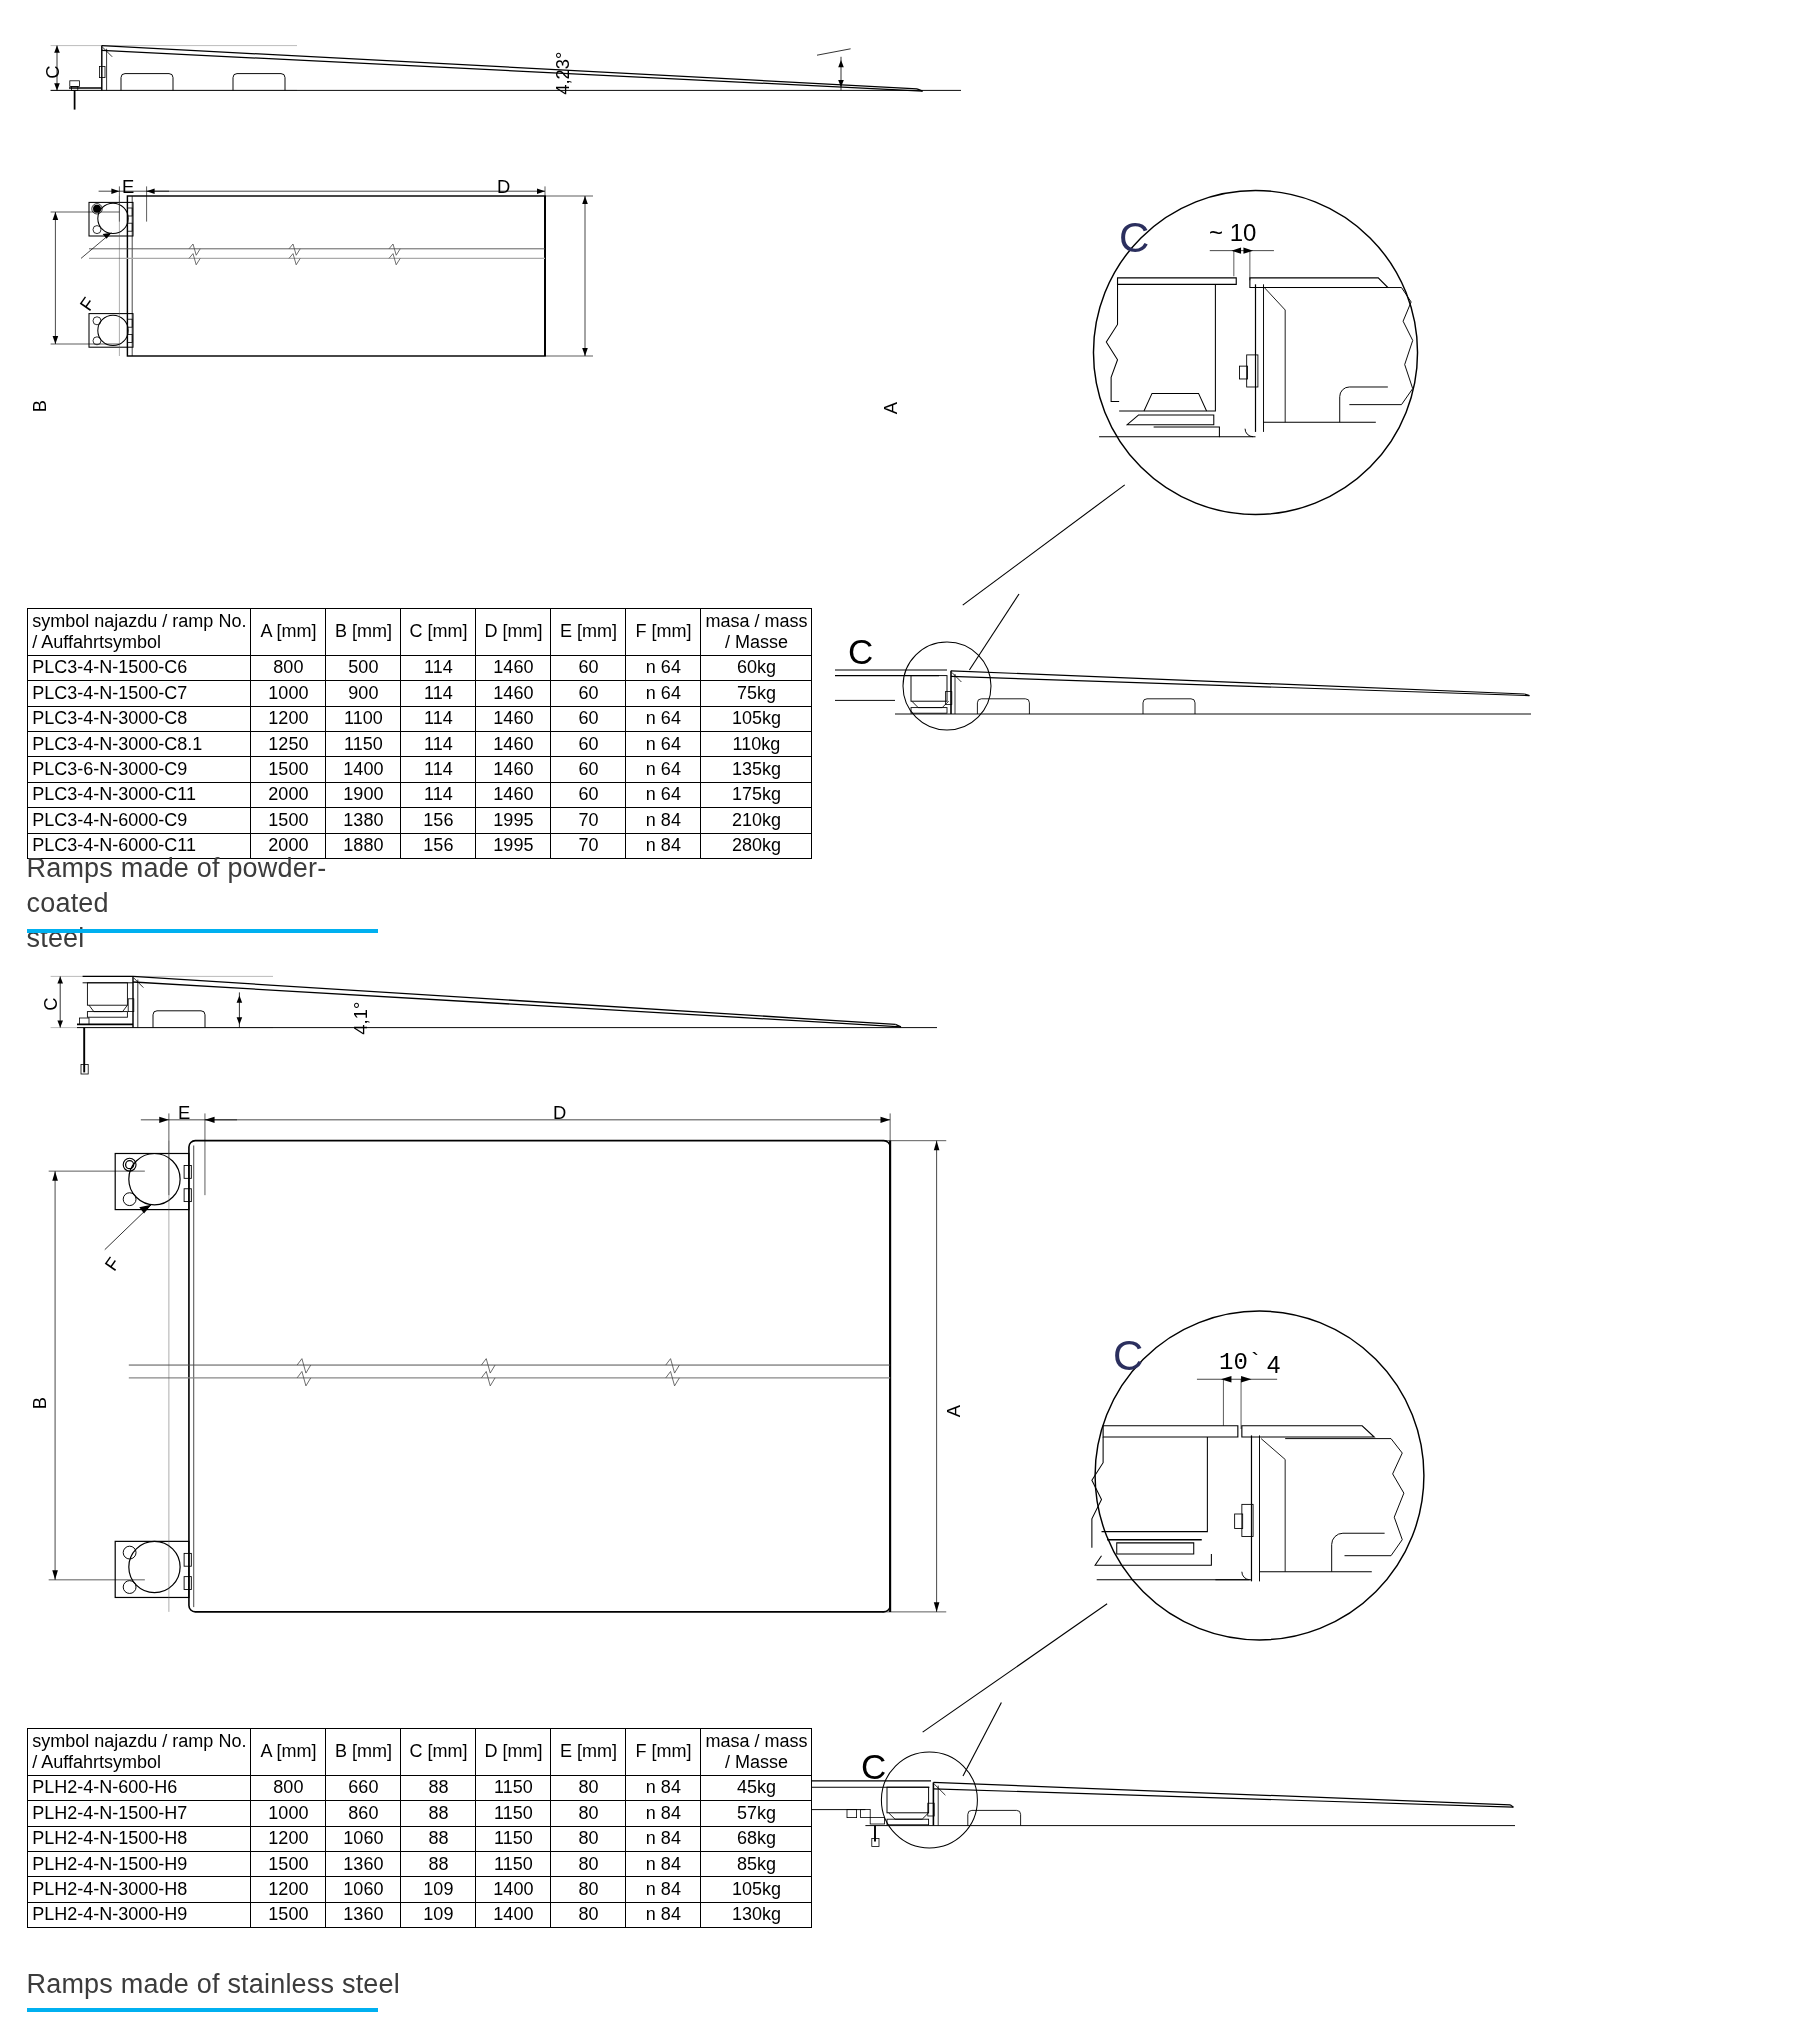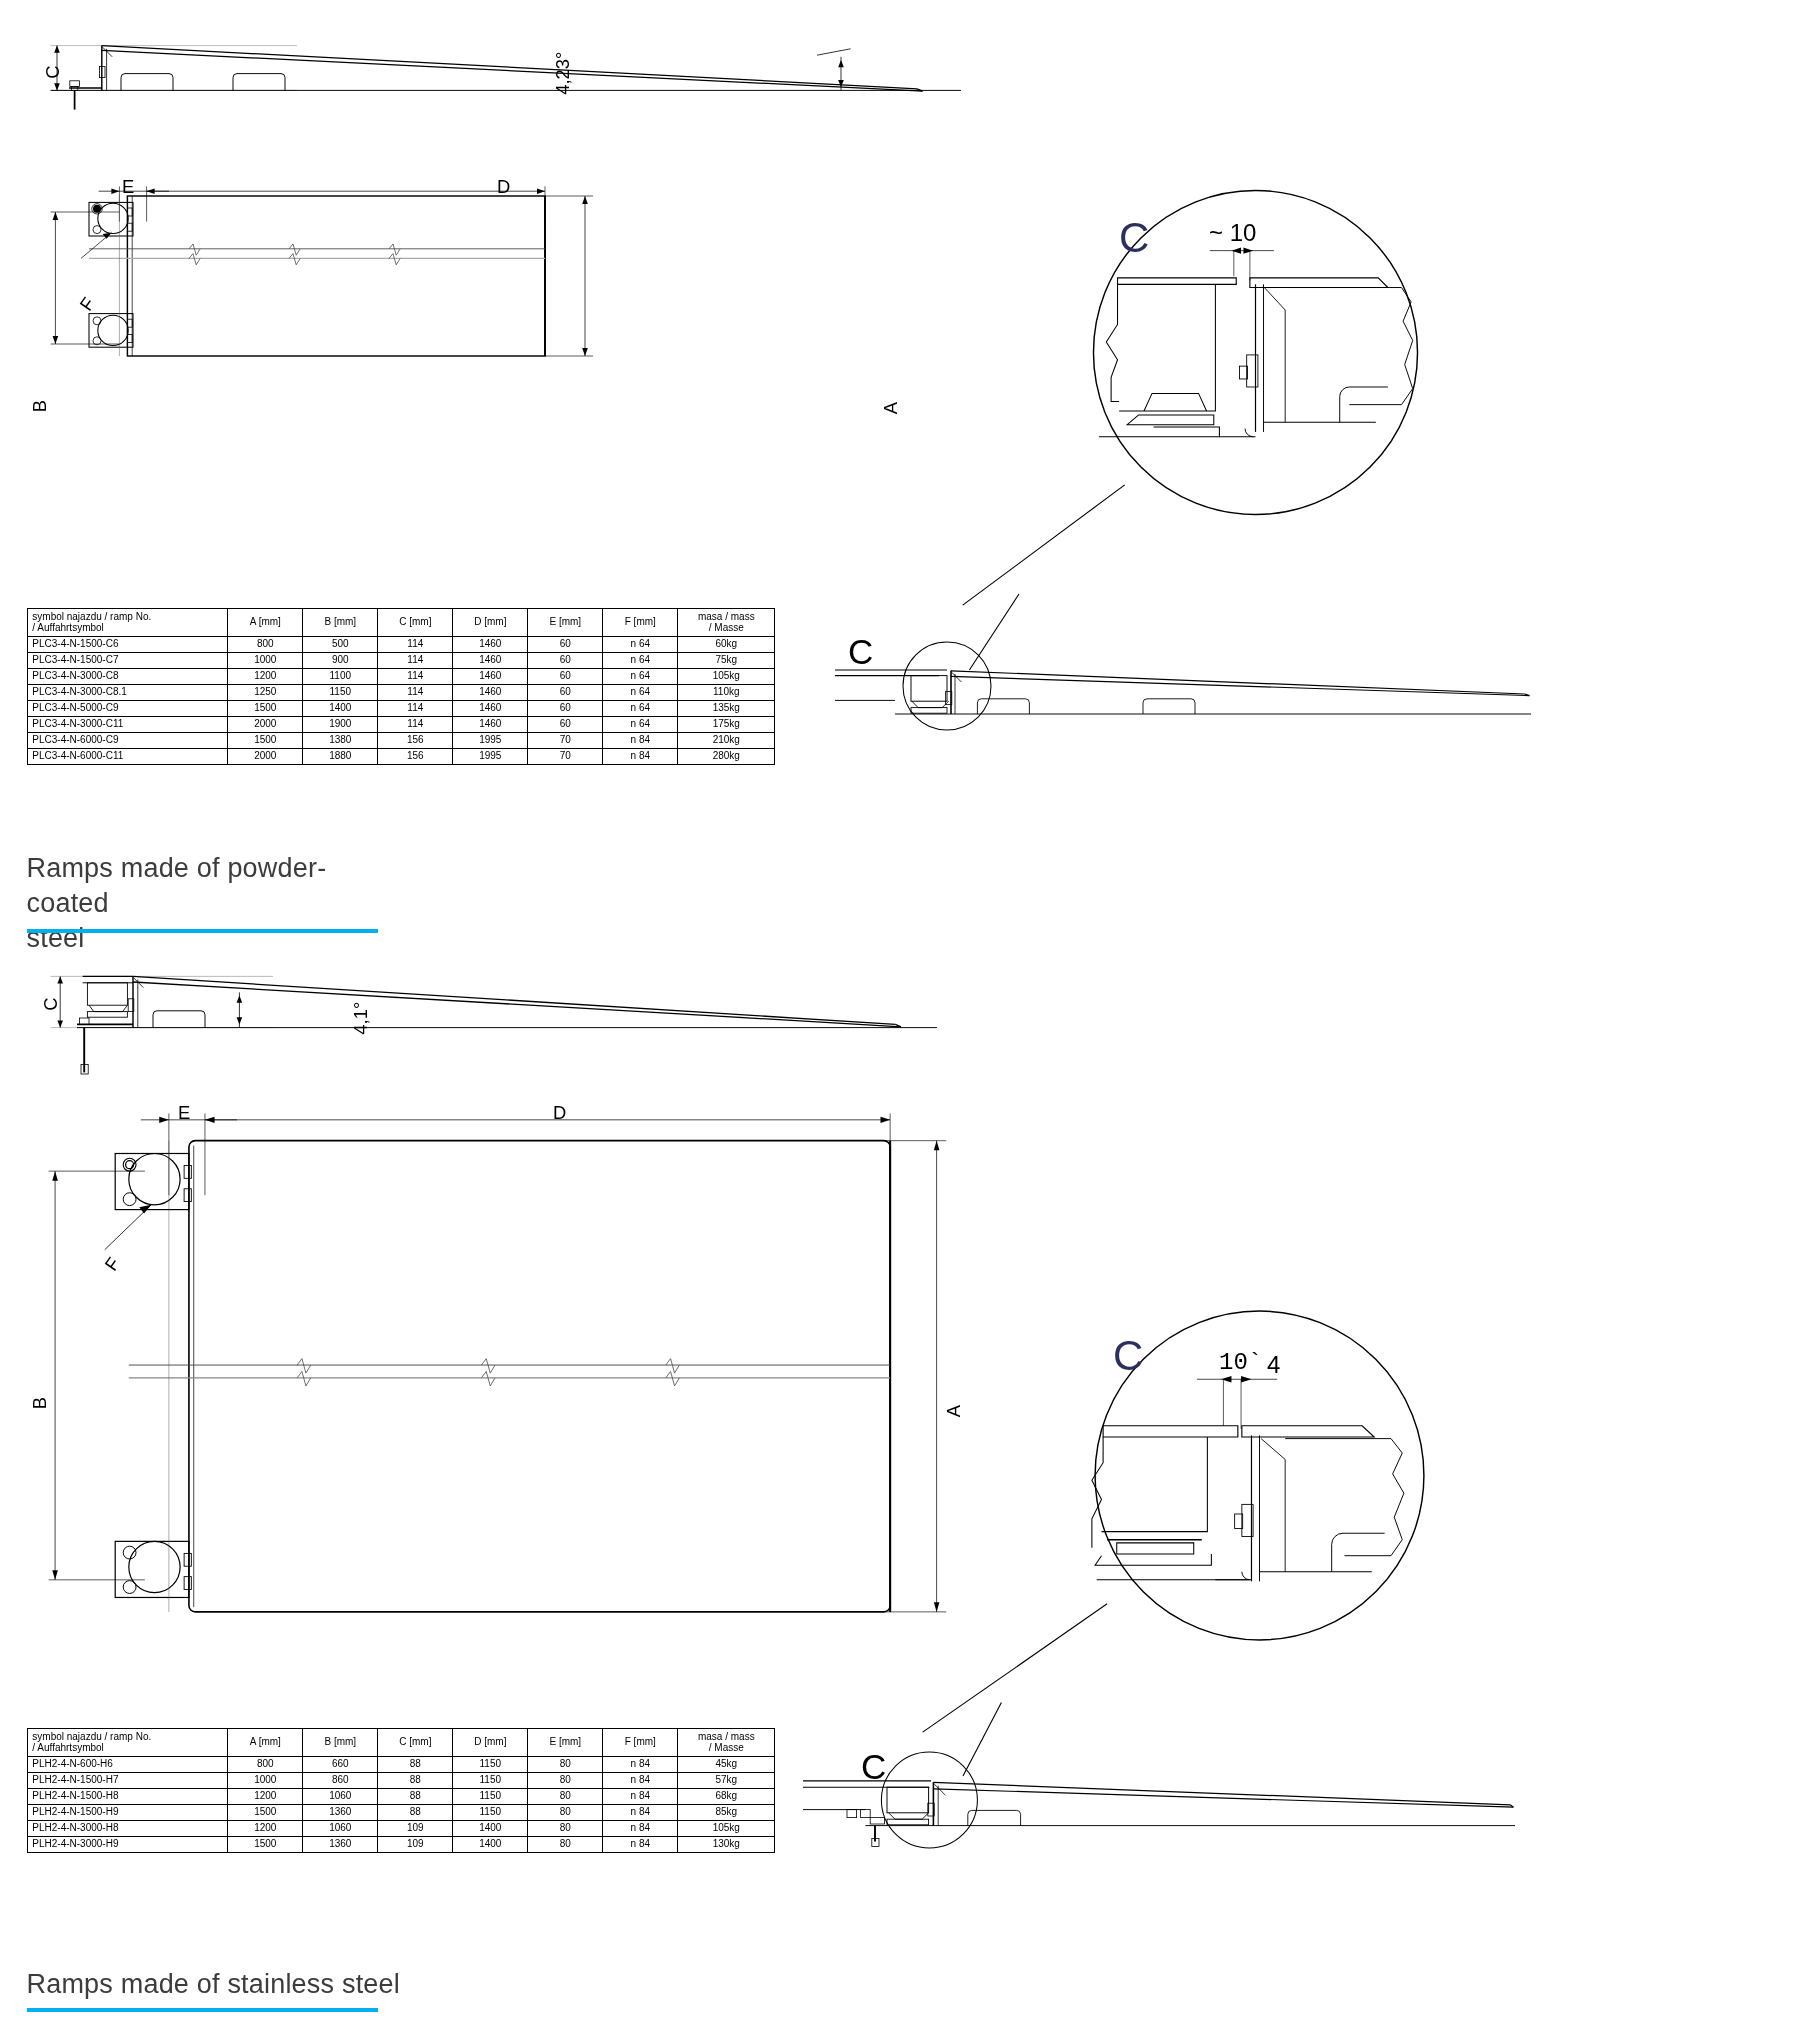--- a/index.html
+++ b/index.html
@@ -29,21 +29,21 @@
   }
   .heading-rule {
     height: 4px;
     background: #00b0f0;
   }
 
   
   table.spec {
     border-collapse: collapse;
     font-family: "Liberation Sans", sans-serif;
-    font-size: 10px;
+    font-size: 18px;
     color: #000;
     background: #fff;
   }
   table.spec td, table.spec th {
     border: 0.8px solid #000;
     padding: 1.6px 4px;
     font-weight: 400;
     text-align: center;
     vertical-align: middle;
     line-height: 1.18;
@@ -312,21 +312,21 @@
           <td class="sym">PLC3-4-N-3000-C8.1</td>
           <td>1250</td>
           <td>1150</td>
           <td>114</td>
           <td>1460</td>
           <td>60</td>
           <td>n 64</td>
           <td>110kg</td>
         </tr>
         <tr>
-          <td class="sym">PLC3-4-N-5000-C9</td>
+          <td class="sym">PLC3-6-N-3000-C9</td>
           <td>1500</td>
           <td>1400</td>
           <td>114</td>
           <td>1460</td>
           <td>60</td>
           <td>n 64</td>
           <td>135kg</td>
         </tr>
         <tr>
           <td class="sym">PLC3-4-N-3000-C11</td>

